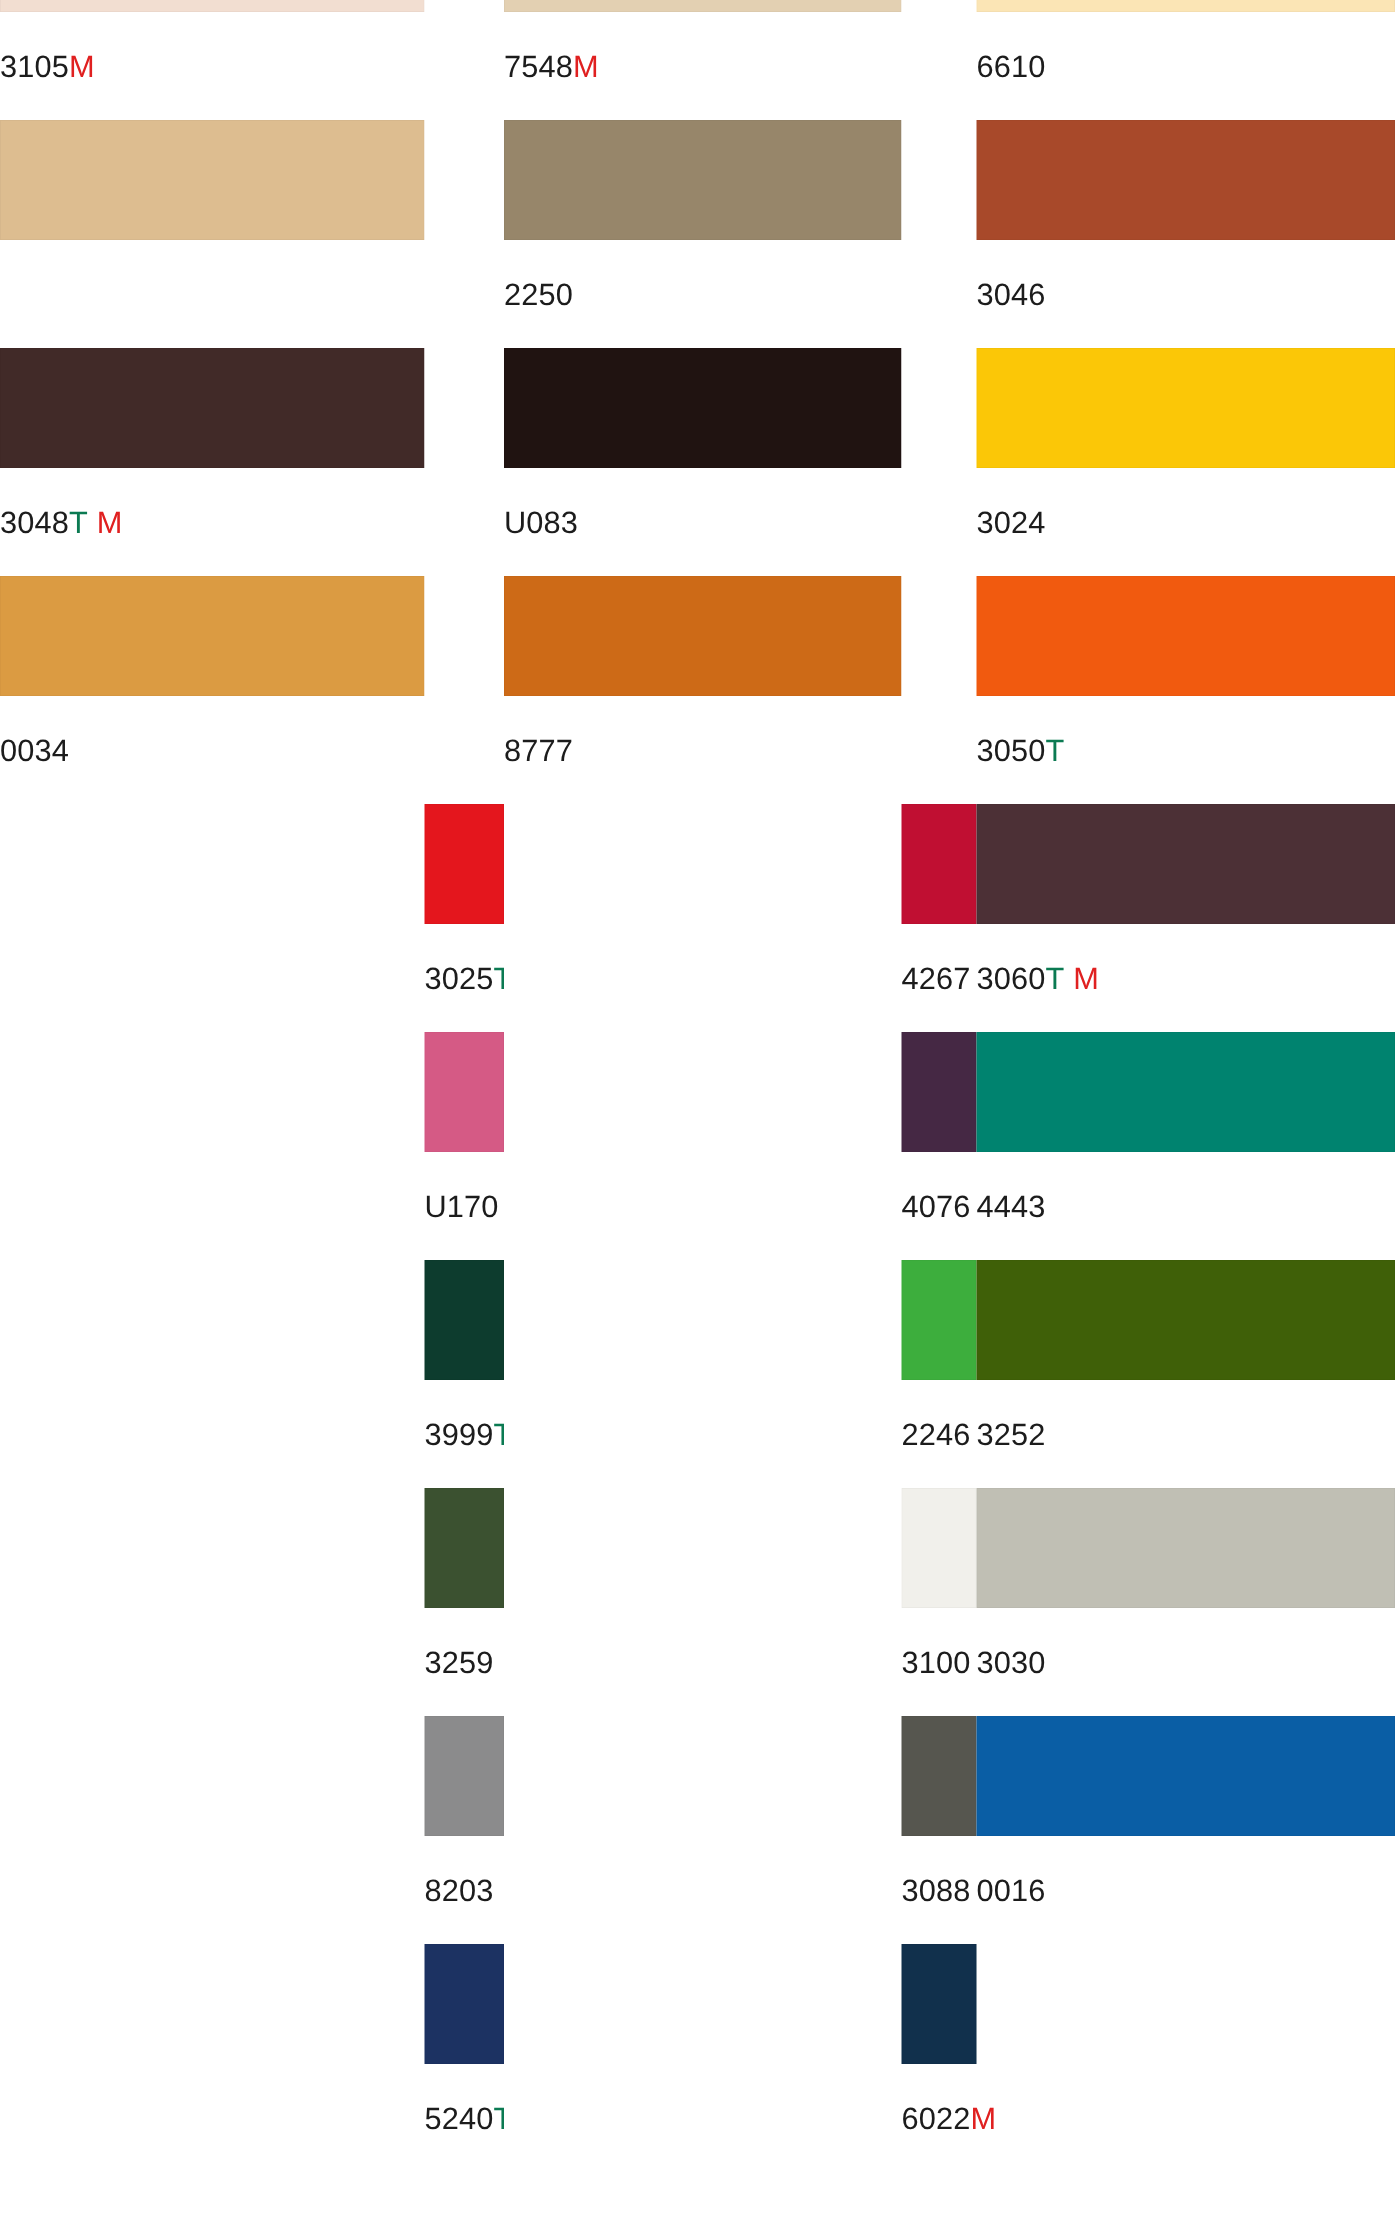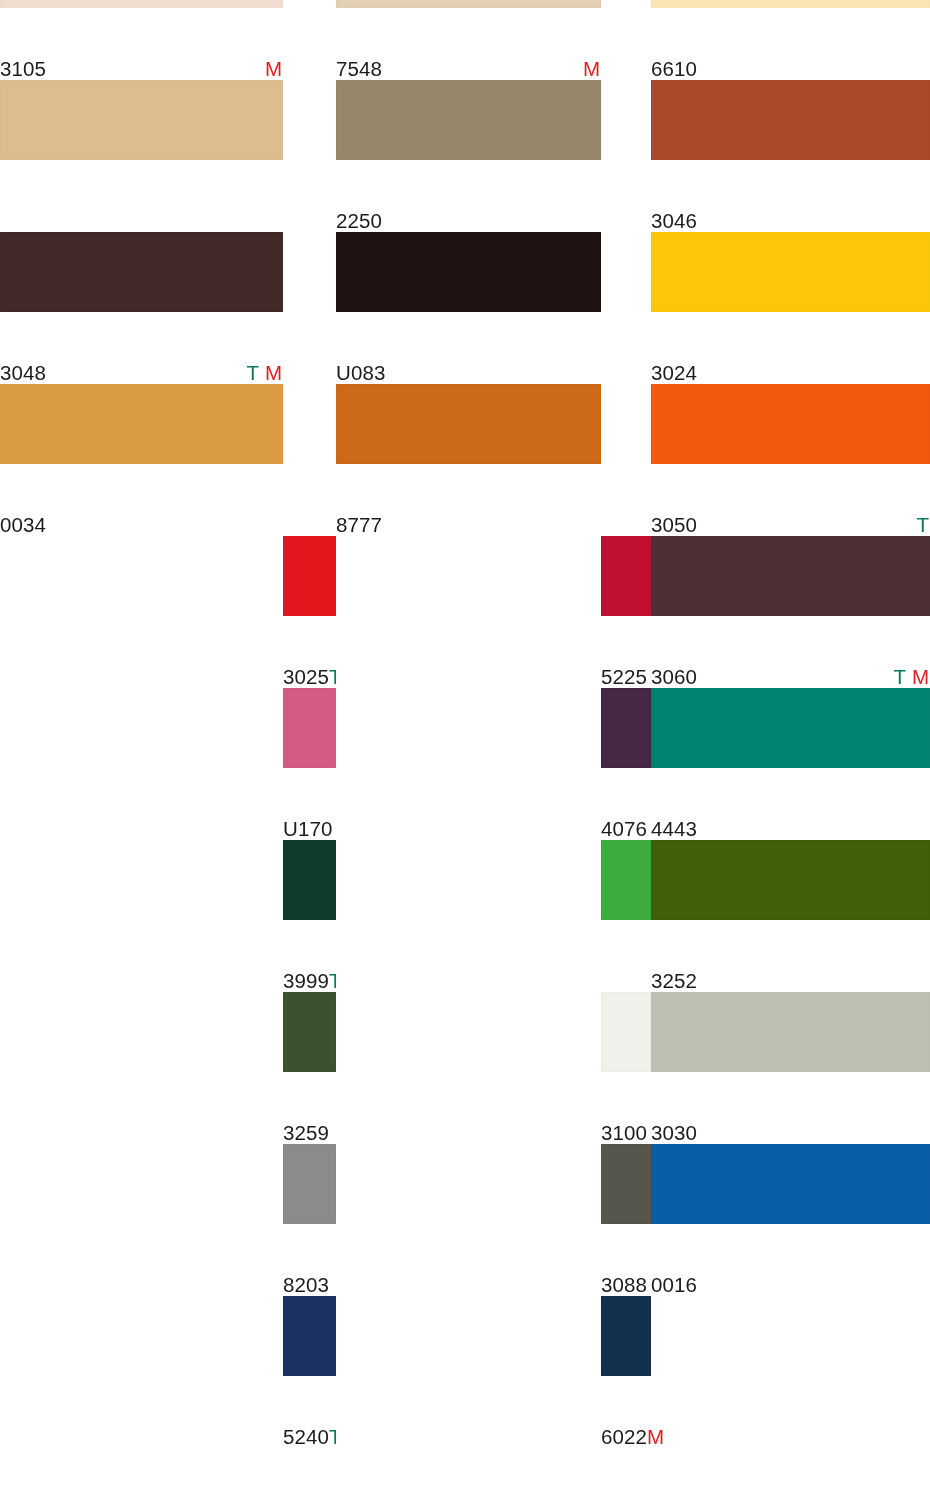--- a/index.html
+++ b/index.html
@@ -38,24 +38,22 @@
     width: 100%;
     height: 80px;
     display: block;
     box-shadow: inset 0 0 0 0.5px rgba(0,0,0,0.04);
   }
 
   .label-row {
     height: 72px;
     display: flex;
     align-items: center;
-    justify-content: space-between;
     padding-top: 2px;
     box-sizing: border-box;
-    margin-top: 24px;
   }
 
   .code {
     font-size: 20.5px;
     color: #1c1c1c;
     letter-spacing: 0.1px;
     line-height: 1;
     white-space: nowrap;
   }
 
@@ -184,21 +182,21 @@
         <span class="code">3025</span>
         <span class="marks">
           <span class="mark-t" style="color: rgb(11, 122, 82);">T</span>
         </span>
       </div>
     </div>
     <div class="cell gap-cell"></div>
     <div class="cell">
       <div class="swatch" style="background: rgb(192, 15, 50);"></div>
       <div class="label-row">
-        <span class="code">5225</span>
+        <span class="code">4267</span>
         <span class="marks"></span>
       </div>
     </div>
     <div class="cell">
       <div class="swatch" style="background: rgb(76, 48, 54);"></div>
       <div class="label-row">
         <span class="code">3060</span>
         <span class="marks">
           <span class="mark-t" style="color: rgb(11, 122, 82);">T</span>
           <span class="mark-m" style="color: rgb(224, 32, 32);">M</span>
@@ -235,20 +233,24 @@
         <span class="code">3999</span>
         <span class="marks">
           <span class="mark-t" style="color: rgb(11, 122, 82);">T</span>
           <span class="mark-m" style="color: rgb(224, 32, 32);">M</span>
         </span>
       </div>
     </div>
     <div class="cell gap-cell"></div>
     <div class="cell">
       <div class="swatch" style="background: rgb(61, 174, 61);"></div>
+      <div class="label-row">
+        <span class="code">2246</span>
+        <span class="marks"></span>
+      </div>
     </div>
     <div class="cell">
       <div class="swatch" style="background: rgb(63, 96, 8);"></div>
       <div class="label-row">
         <span class="code">3252</span>
         <span class="marks"></span>
       </div>
     </div>
     <div class="cell gap-cell"></div>
     <div class="cell">

